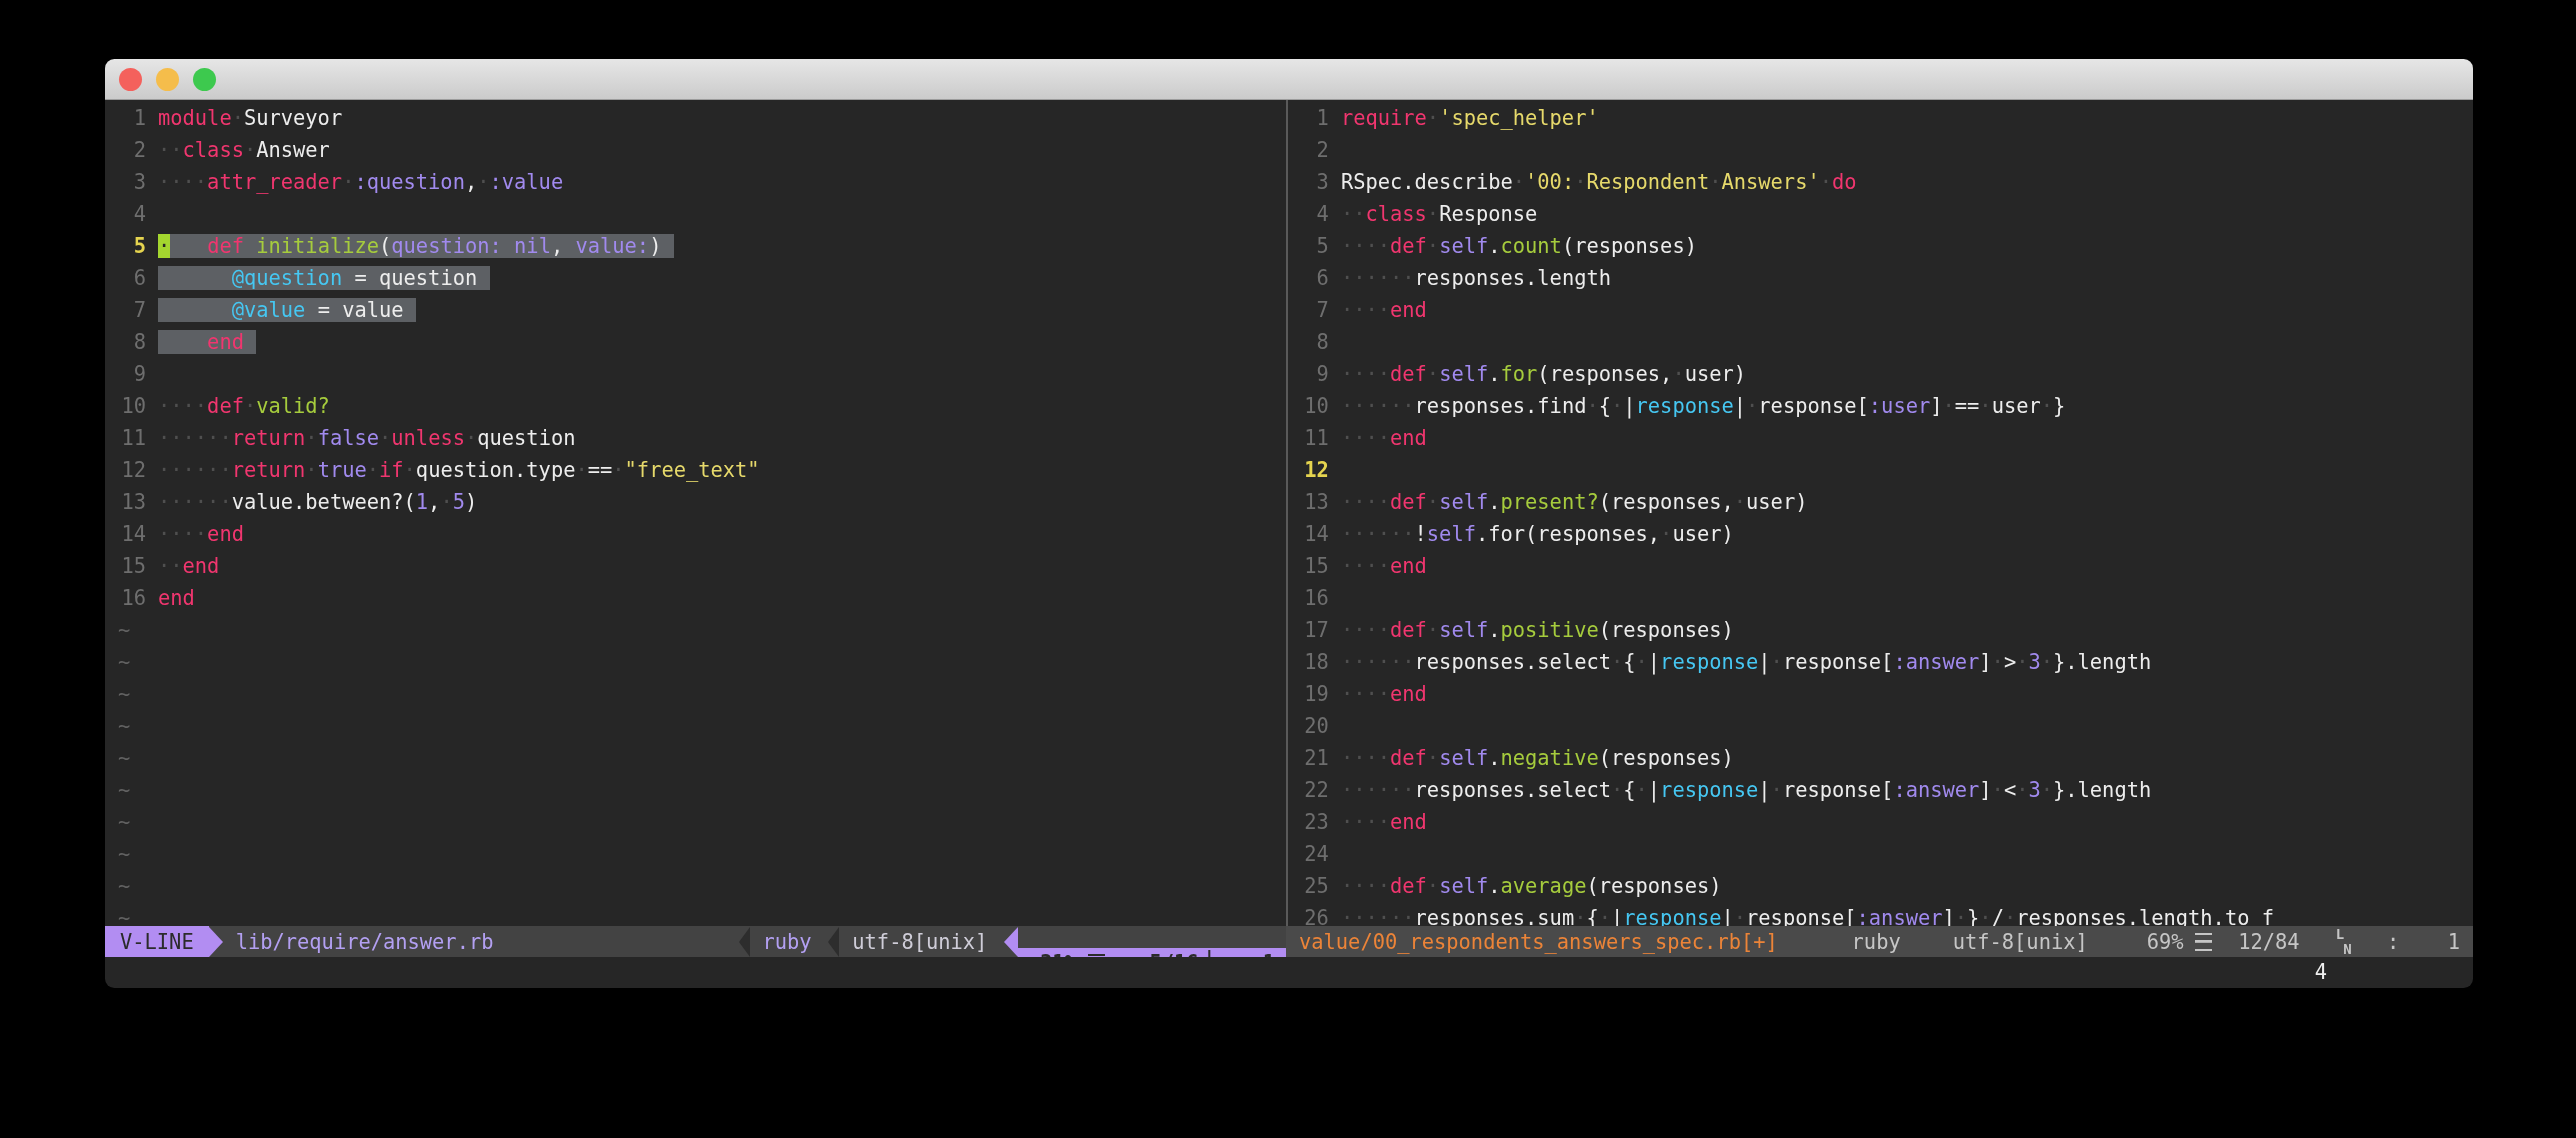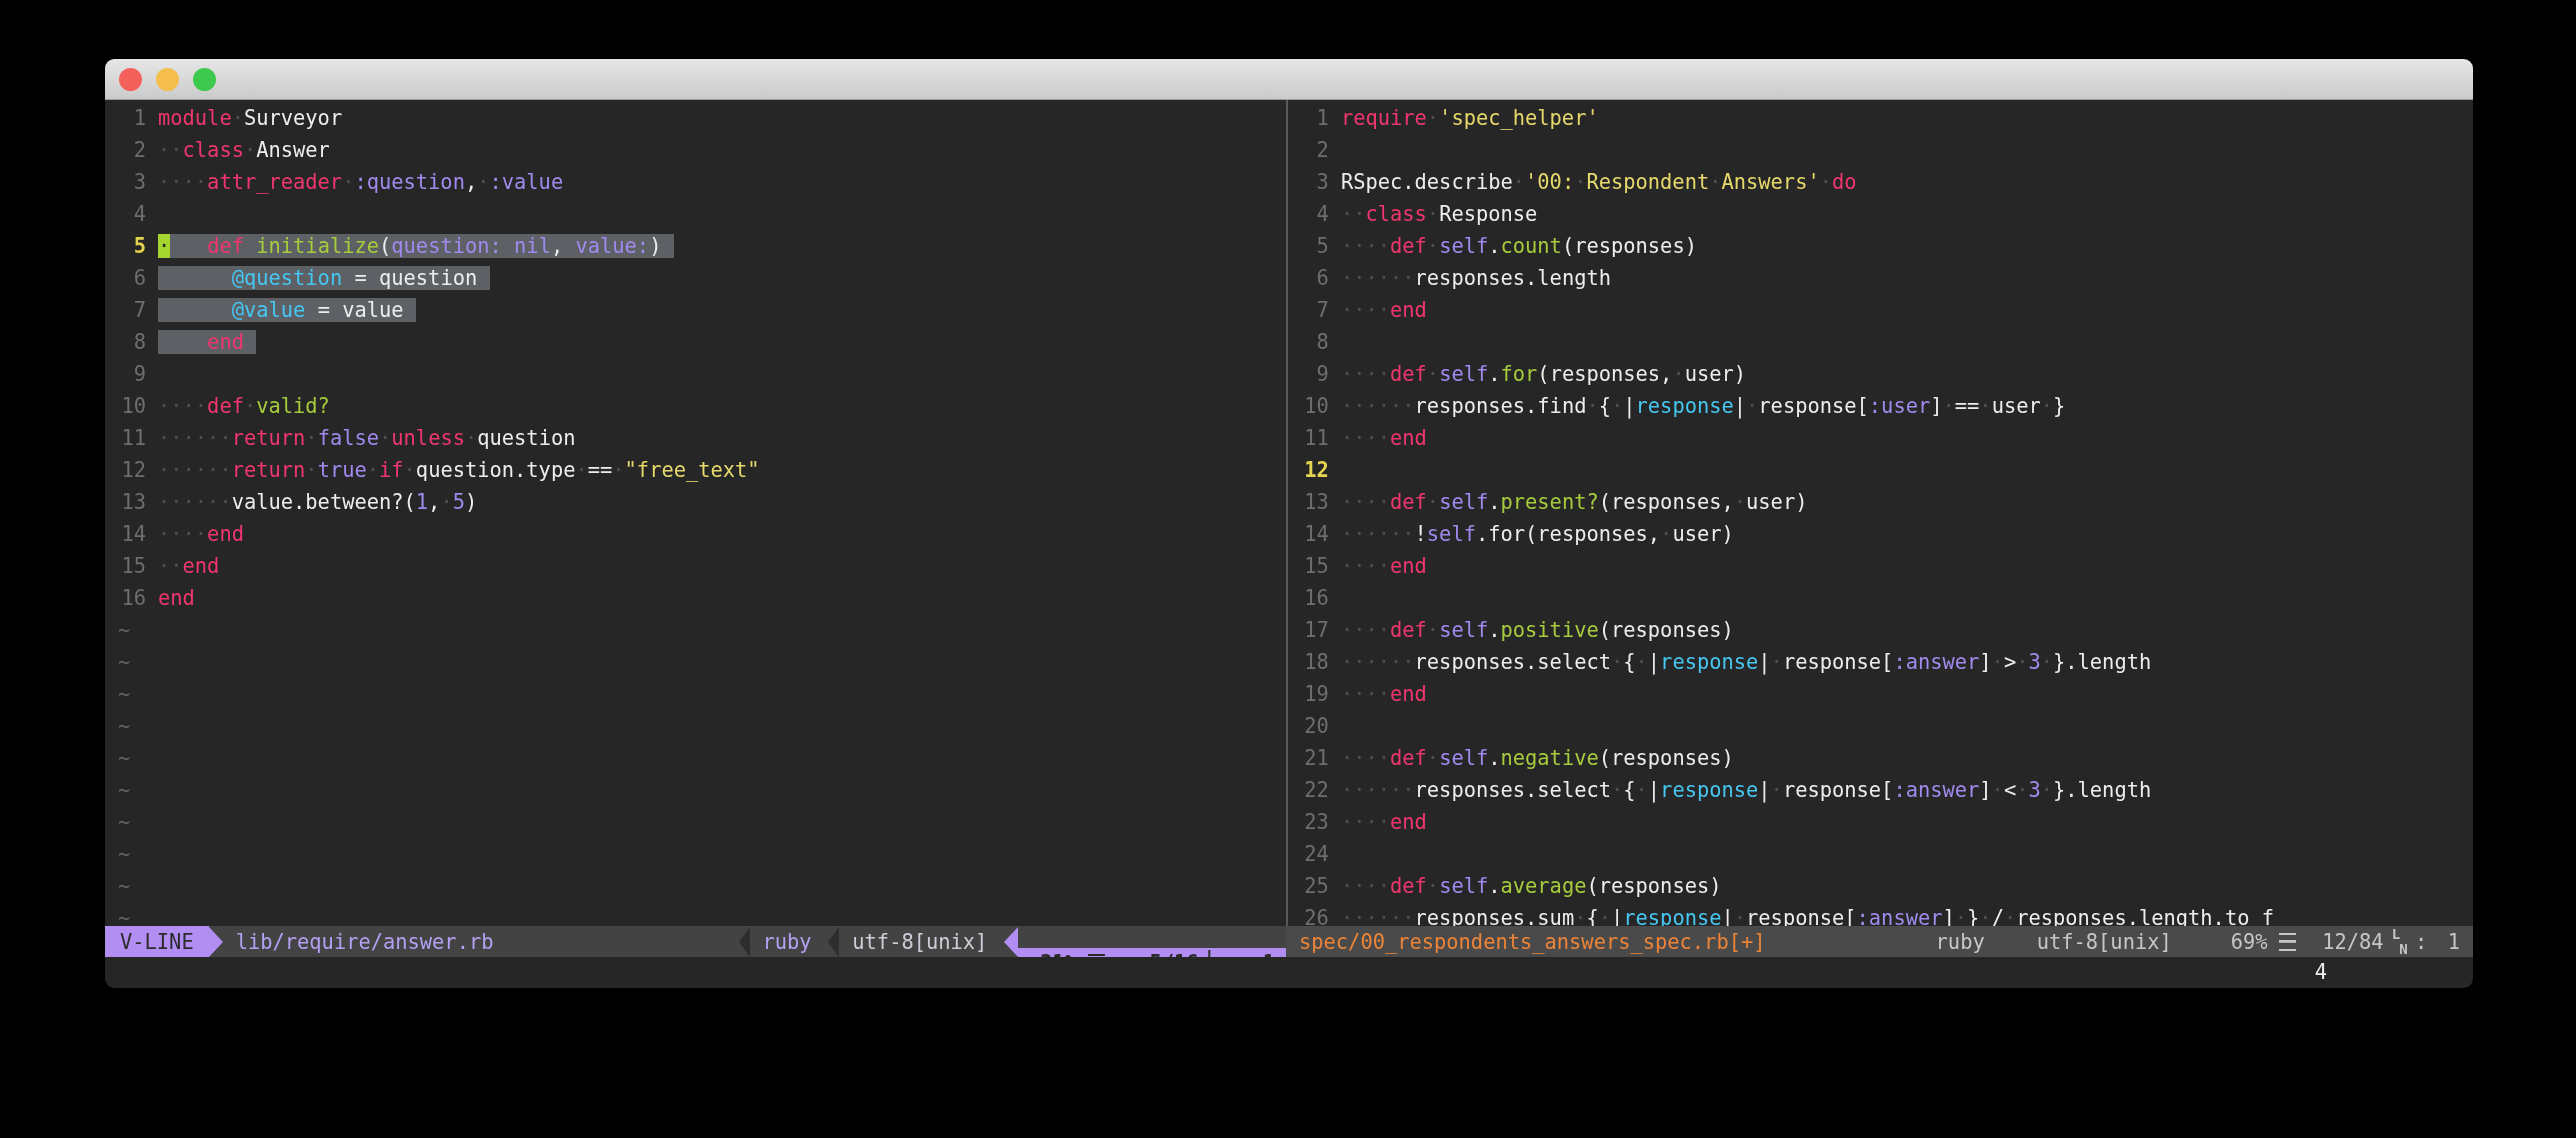--- a/index.html
+++ b/index.html
@@ -66,21 +66,21 @@
     height:100%;display:flex;align-items:center;padding:0 11px 0 22px;margin-top:43px;}
 
   .trigram{display:inline-block;width:17.6px;height:14px;border-top:2.8px solid currentColor;
     border-bottom:2.8px solid currentColor;
     background:linear-gradient(currentColor,currentColor) center/100% 2.8px no-repeat;}
   .lng{display:inline-block;position:relative;width:16.7px;height:24px;font-size:14px;font-weight:bold;}
   .lng .l{position:absolute;top:-3.7px;left:0.9px;}
   .lng .n{position:absolute;bottom:-3.7px;right:0;}
 
   .m8{margin-left:7.4px;}  .m12{margin-left:11px;} .m22{margin-left:20.4px;}
-  .m28{margin-left:26px;}.m48{margin-left:44px;} .m56{margin-left:52px;} .m64{margin-left:59px;}
+  .m28{margin-left:26px;gap:28px;}.m48{margin-left:44px;} .m56{margin-left:52px;} .m64{margin-left:59px;}
   .rgrp{display:flex;align-items:center;}
 
   .rfile{color:var(--file-modified-orange);padding-left:13px;}
 
   
   .cmdline{height:31px;flex:none;position:relative;}
   .showcmd{position:absolute;right:146px;top:0;line-height:31px;color:#efefef;}
 </style>
 </head>
 <body>
@@ -120,21 +120,21 @@
           <span class="lng m8">
               <span class="l">L</span>
               <span class="n">N</span>
             </span>
           <span class="m8">:</span>
           <span class="m22">1</span>
         </span>
       </div>
 
       <div class="statusline right-status">
-        <span class="rfile">spec/00_respondents_answers_spec.rb[+]</span>
+        <span class="rfile">value/00_respondents_answers_spec.rb[+]</span>
         <span class="filler"></span>
         <span>ruby</span>
         <span class="m56">utf-8[unix]</span>
         <span class="rgrp m64">
           <span>69%</span>
           <span class="trigram m12"></span>
         </span>
         <span class="rgrp m28">
           <span>12/84</span>
           <span class="lng m8">

